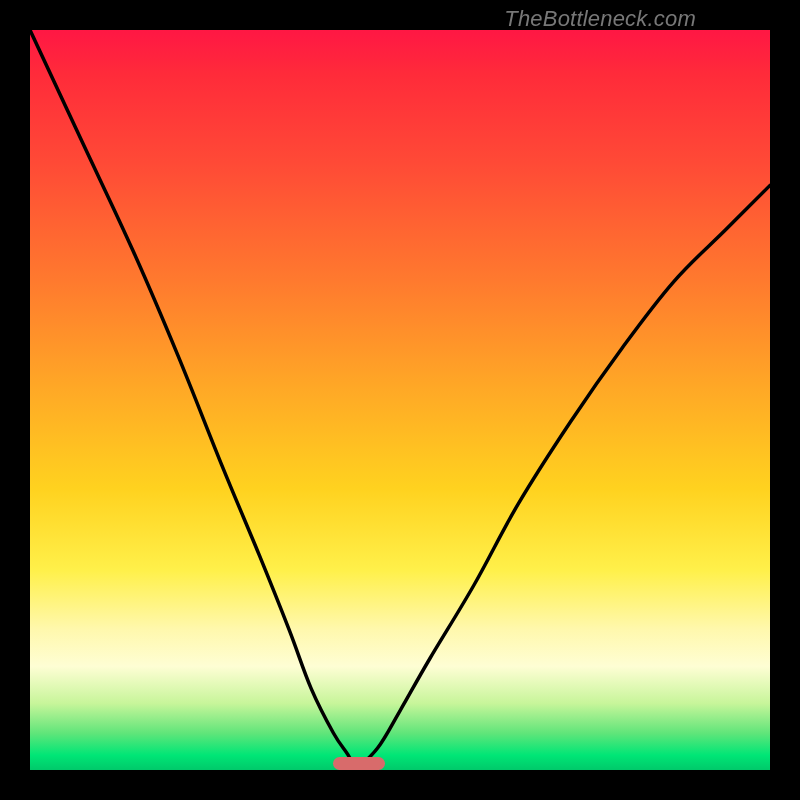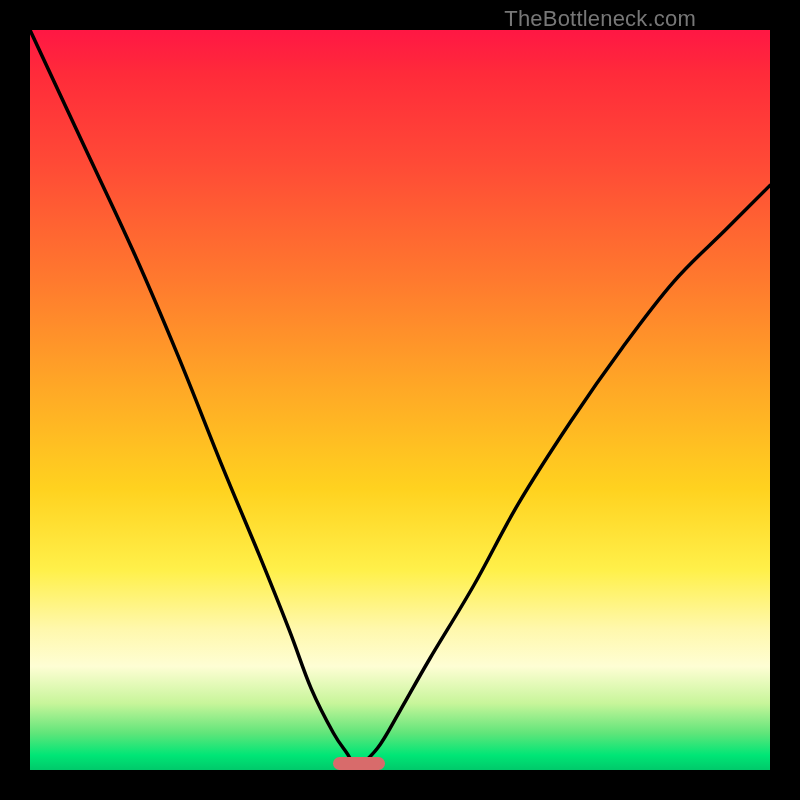--- a/index.html
+++ b/index.html
@@ -9,20 +9,21 @@
     height: 800px;
     background: #000;
     overflow: hidden;
     font-family: Arial, Helvetica, sans-serif;
   }
   .outer {
     position: relative;
     width: 712px;
     height: 800px;
     background: #000;
+    font-style: italic;
   }
   .watermark {
     position: absolute;
     top: 6px;
     right: 16px;
     color: #777;
     font-size: 22px;
     letter-spacing: 0.2px;
     z-index: 20;
   }

